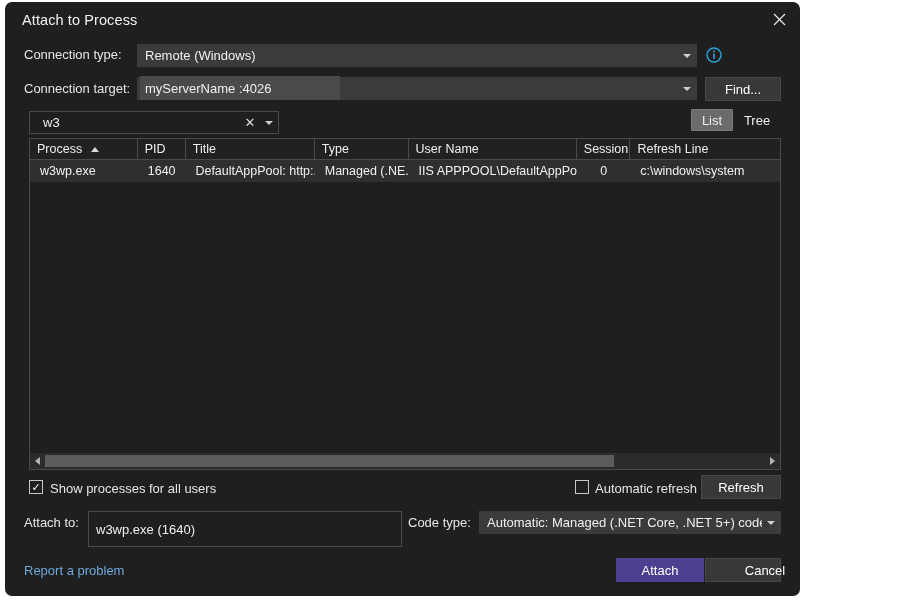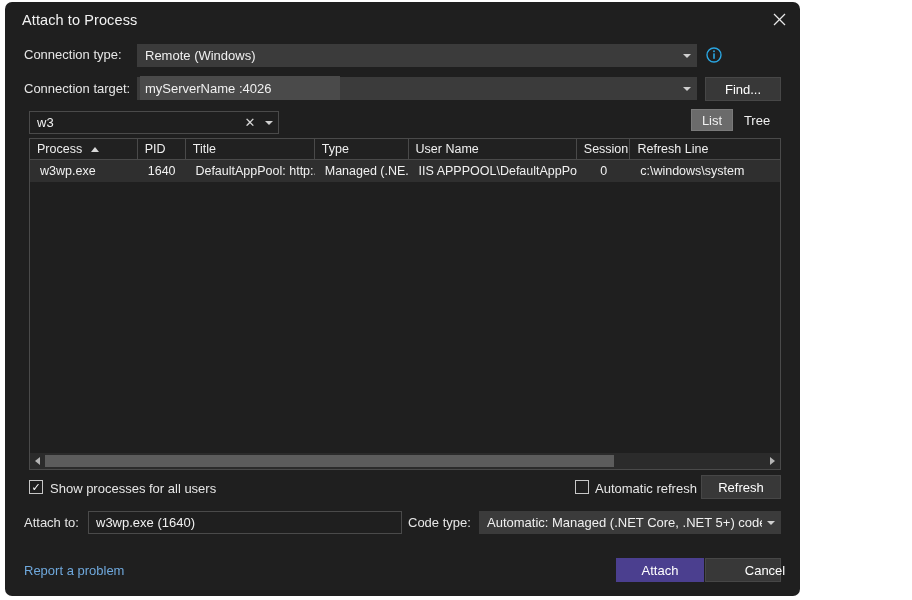--- a/index.html
+++ b/index.html
@@ -137,20 +137,21 @@
 
   
   .searchbox {
     position: absolute;
     background: #1f1f1f;
     border: 1px solid #4a4a4a;
     box-sizing: border-box;
     height: 23px;
     display: flex;
     align-items: center;
+    padding-left: 6px;
   }
   .searchbox .s-text {
     flex: 1 1 auto;
     padding-left: 7px;
     font-size: 13px;
     color: #f0f0f0;
     white-space: nowrap;
     overflow: hidden;
   }
   .searchbox .s-clear {
@@ -299,21 +300,21 @@
     font-size: 11px;
     line-height: 1;
   }
 
   
   .tbox {
     position: absolute;
     background: #1f1f1f;
     border: 1px solid #4a4a4a;
     box-sizing: border-box;
-    height: 23px;
+    height: 36px;
     display: flex;
     align-items: center;
     padding-left: 7px;
     font-size: 13px;
     color: #f0f0f0;
     white-space: nowrap;
     overflow: hidden;
   }
 
   .linktext {

